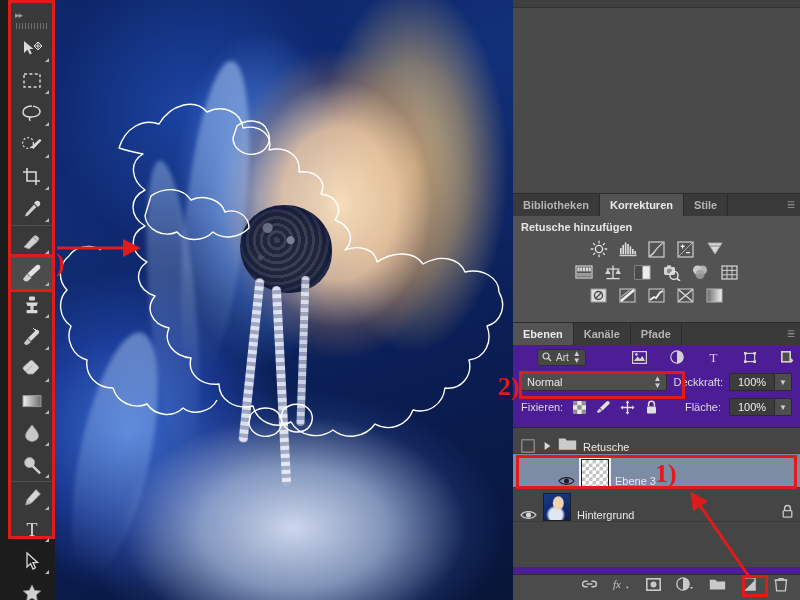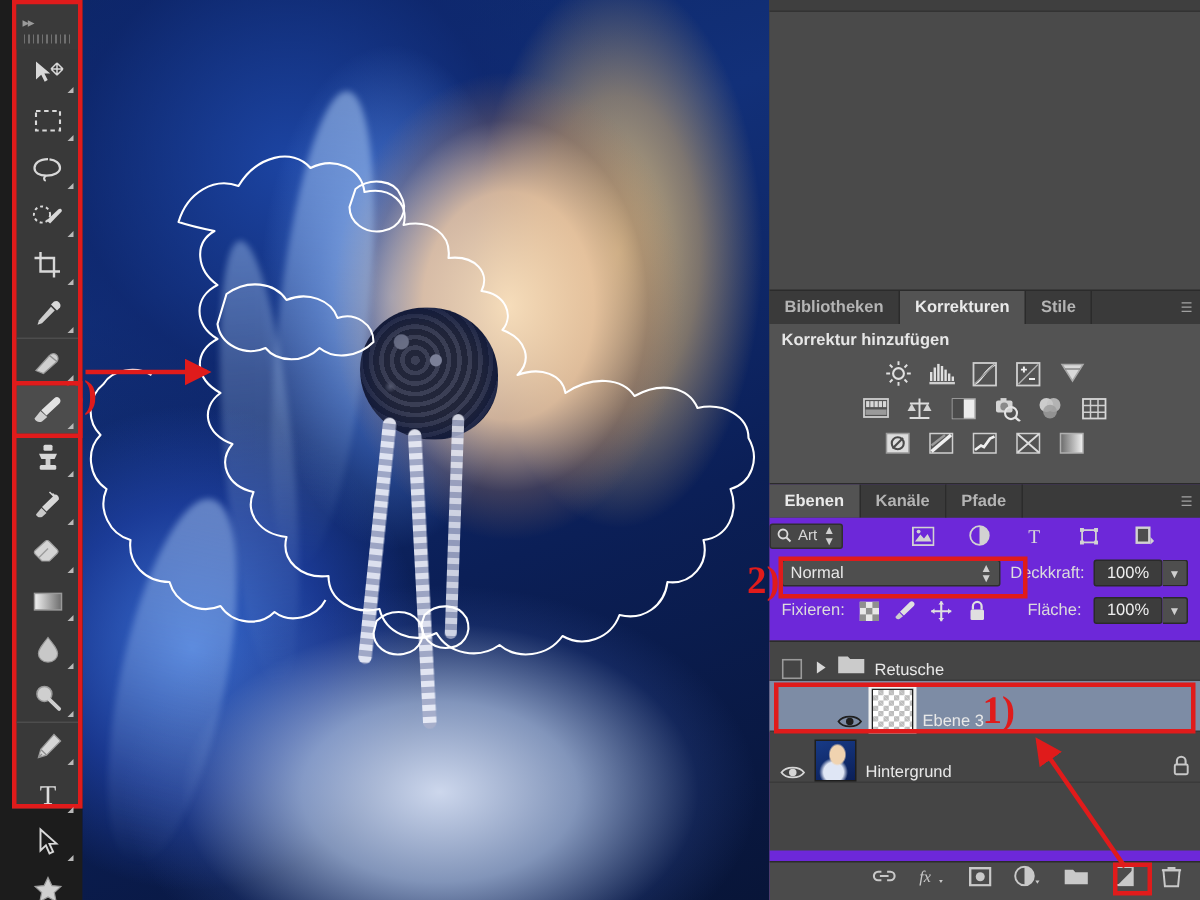--- a/index.html
+++ b/index.html
@@ -114,23 +114,23 @@
     position:absolute; left:0; top:194px; width:287px; height:128px;
     background:#535353;
   }
   #adjust-title{ padding:5px 8px 3px 8px; font-size:11px; color:#e6e6e6; font-weight:bold; }
   .adj-row{ display:flex; justify-content:center; gap:7px; margin-top:3px; }
   .adj-ico{ width:22px;height:20px; display:flex;align-items:center;justify-content:center; cursor:pointer;}
 
   
   #layers-panel{
     position:absolute; left:0; top:322px; width:287px; height:278px;
-    background:#6d28d9; border-top:1px solid #2b2b2b;
-  }
-  .lrow{ display:flex; align-items:center; height:24px; padding:0 0; gap:23px; }
+    background:#4c1d95; border-top:1px solid #2b2b2b;
+  }
+  .lrow{ display:flex; align-items:center; height:24px; padding:0 24px; gap:23px; }
   .searchbox{
     display:flex;align-items:center;gap:4px;
     width:86px;height:17px;background:#474747;border:1px solid #2f2f2f;
     border-radius:2px;padding:0 4px;font-size:10px;color:#d8d8d8; cursor:pointer;
   }
   .spin{ margin-left:auto; color:#cfcfcf; font-size:8px; line-height:7px; text-align:center;}
   .filter-ico{ width:20px;height:18px;display:flex;align-items:center;justify-content:center;cursor:pointer;}
   .toggle-sq{ width:12px;height:16px;background:linear-gradient(180deg,#e3e3e3 50%,#2a2a2a 50%);border:1px solid #2a2a2a;cursor:pointer;}
 
   #blend-row{ position:relative; display:flex;align-items:center; height:26px; padding:0 8px; gap:6px; }
@@ -385,21 +385,21 @@
 
   <div id="adjust-panel">
     <div class="tabrow">
       <div class="tab">Bibliotheken</div>
       <div class="tab active">Korrekturen</div>
       <div class="tab">Stile</div>
       <div class="tabfill">
           <span class="dots">☰</span>
         </div>
     </div>
-    <div id="adjust-title">Korrektur hinzufügen</div>
+    <div id="adjust-title">Retusche hinzufügen</div>
 
     <div class="adj-row">
       <span class="adj-ico">
           <svg width="18" height="18" viewBox="0 0 18 18">
             <circle cx="9" cy="9" r="3.6" fill="none" stroke="#e0e0e0" stroke-width="1.4"></circle>
             <g stroke="#e0e0e0" stroke-width="1.3">
               <path d="M9 .8v2.6M9 14.6v2.6M.8 9h2.6M14.6 9h2.6M3.2 3.2l1.8 1.8M13 13l1.8 1.8M14.8 3.2L13 5M5 13l-1.8 1.8"></path>
             </g>
           </svg>
         </span>

